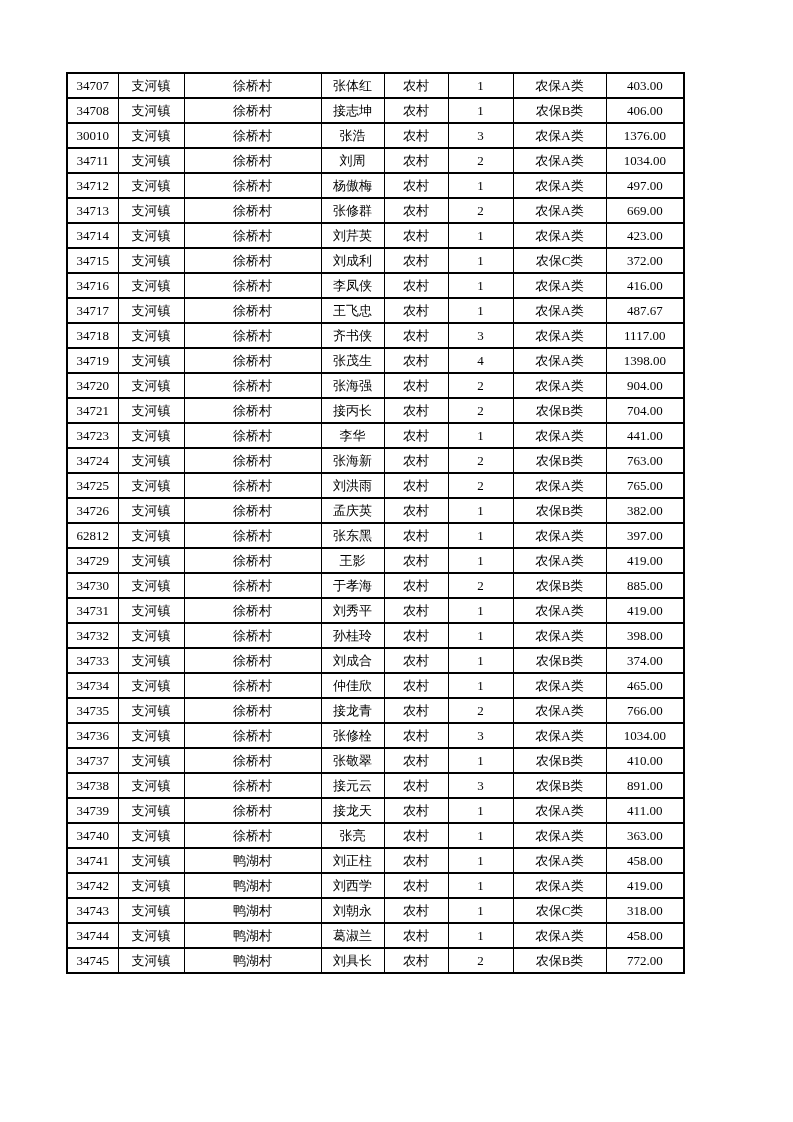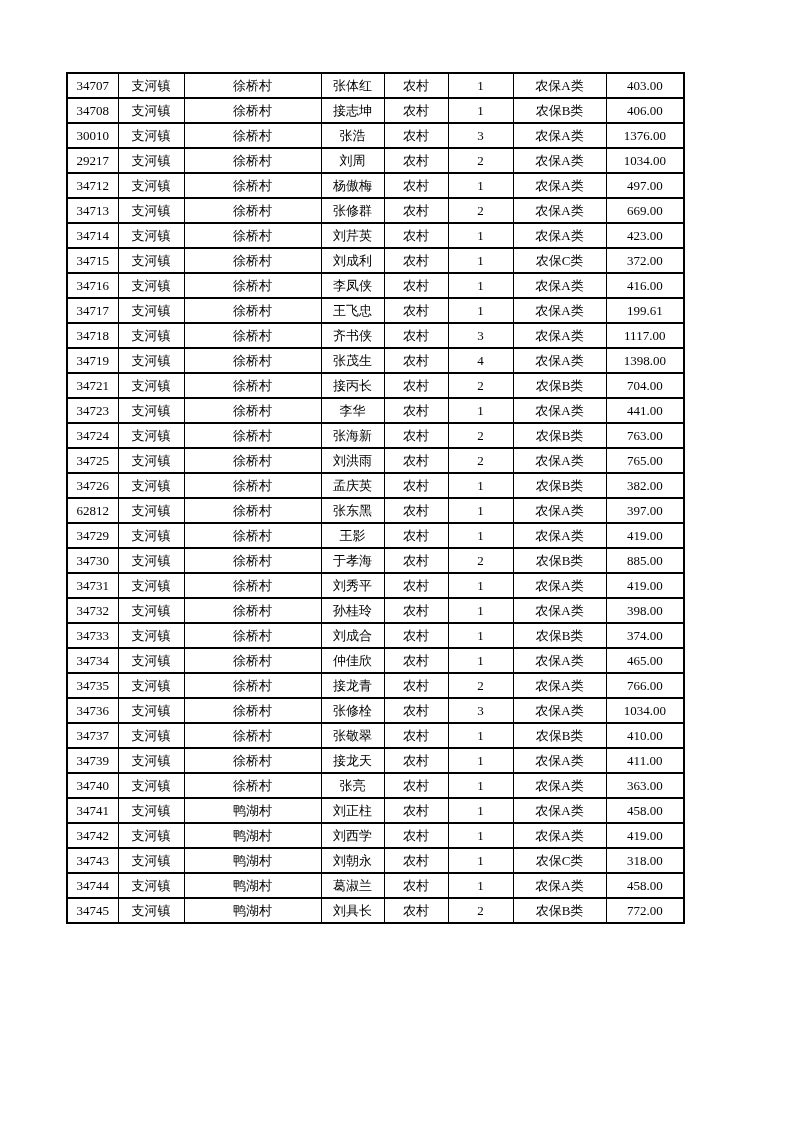--- a/index.html
+++ b/index.html
@@ -87,21 +87,21 @@
           <td>30010</td>
           <td>支河镇</td>
           <td>徐桥村</td>
           <td>张浩</td>
           <td>农村</td>
           <td>3</td>
           <td>农保A类</td>
           <td>1376.00</td>
         </tr>
         <tr>
-          <td>29217</td>
+          <td>34711</td>
           <td>支河镇</td>
           <td>徐桥村</td>
           <td>刘周</td>
           <td>农村</td>
           <td>2</td>
           <td>农保A类</td>
           <td>1034.00</td>
         </tr>
         <tr>
           <td>34712</td>
@@ -154,21 +154,21 @@
           <td>416.00</td>
         </tr>
         <tr>
           <td>34717</td>
           <td>支河镇</td>
           <td>徐桥村</td>
           <td>王飞忠</td>
           <td>农村</td>
           <td>1</td>
           <td>农保A类</td>
-          <td>199.61</td>
+          <td>487.67</td>
         </tr>
         <tr>
           <td>34718</td>
           <td>支河镇</td>
           <td>徐桥村</td>
           <td>齐书侠</td>
           <td>农村</td>
           <td>3</td>
           <td>农保A类</td>
           <td>1117.00</td>
@@ -177,20 +177,30 @@
           <td>34719</td>
           <td>支河镇</td>
           <td>徐桥村</td>
           <td>张茂生</td>
           <td>农村</td>
           <td>4</td>
           <td>农保A类</td>
           <td>1398.00</td>
         </tr>
         <tr>
+          <td>34720</td>
+          <td>支河镇</td>
+          <td>徐桥村</td>
+          <td>张海强</td>
+          <td>农村</td>
+          <td>2</td>
+          <td>农保A类</td>
+          <td>904.00</td>
+        </tr>
+        <tr>
           <td>34721</td>
           <td>支河镇</td>
           <td>徐桥村</td>
           <td>接丙长</td>
           <td>农村</td>
           <td>2</td>
           <td>农保B类</td>
           <td>704.00</td>
         </tr>
         <tr>
@@ -325,20 +335,30 @@
         </tr>
         <tr>
           <td>34737</td>
           <td>支河镇</td>
           <td>徐桥村</td>
           <td>张敬翠</td>
           <td>农村</td>
           <td>1</td>
           <td>农保B类</td>
           <td>410.00</td>
+        </tr>
+        <tr>
+          <td>34738</td>
+          <td>支河镇</td>
+          <td>徐桥村</td>
+          <td>接元云</td>
+          <td>农村</td>
+          <td>3</td>
+          <td>农保B类</td>
+          <td>891.00</td>
         </tr>
         <tr>
           <td>34739</td>
           <td>支河镇</td>
           <td>徐桥村</td>
           <td>接龙天</td>
           <td>农村</td>
           <td>1</td>
           <td>农保A类</td>
           <td>411.00</td>

